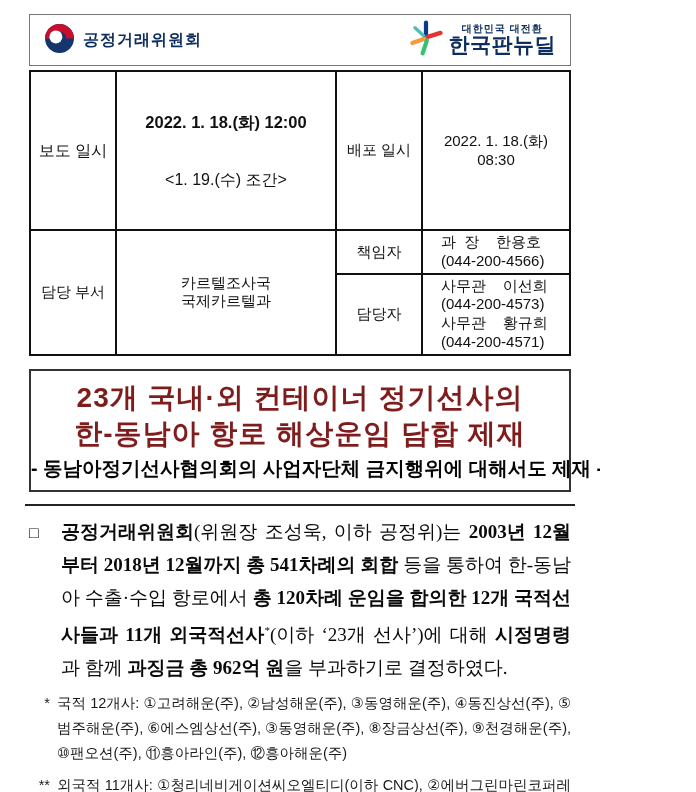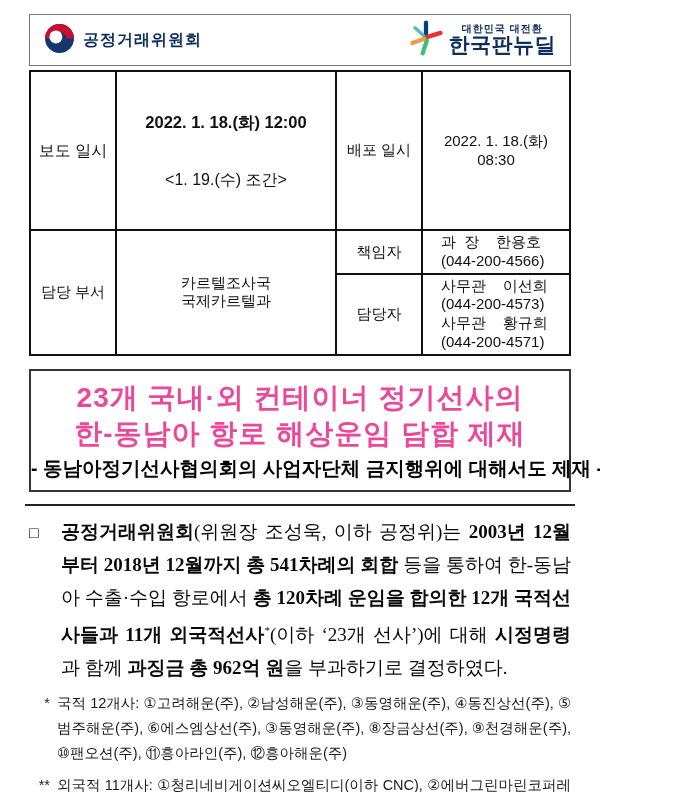--- a/index.html
+++ b/index.html
@@ -51,21 +51,21 @@
   td.contact{padding-left:18px;}
   
   .title-box{
     margin-top:13px;
     border:2px solid #333;
     text-align:center;
     padding:9px 0 8px 0;
     overflow:visible;
   }
   .title-line-big{
-    font-size:28px;font-weight:900;color:#ec4899;line-height:36px;
+    font-size:28px;font-weight:900;color:#7f1d1d;line-height:36px;
     letter-spacing:1px;white-space:nowrap;
   }
   .title-line-small{
     font-size:19.5px;font-weight:bold;color:#050505;line-height:27px;
     white-space:nowrap;margin-top:3px;
   }
   
   .divider{
     margin:12px -4px 0 -4px;
     border-top:2px solid #222;height:0;

